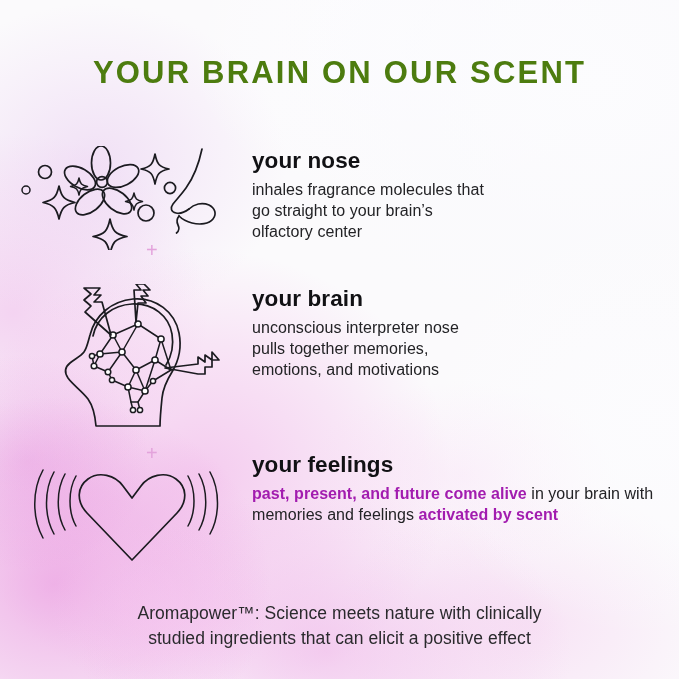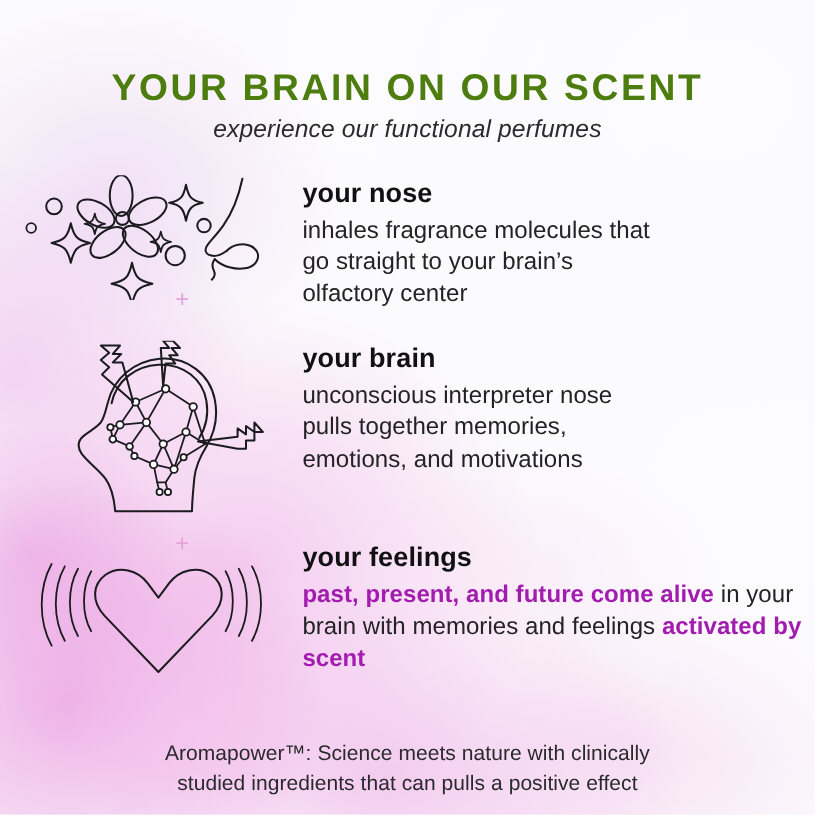--- a/index.html
+++ b/index.html
@@ -65,21 +65,21 @@
   .icon-col{
     width:240px;flex:0 0 240px;
     display:flex;align-items:center;justify-content:center;
   }
   .text-col{flex:1;padding-top:2px;}
   .head{
     font-size:22.5px;font-weight:700;color:#111114;
     letter-spacing:.1px;line-height:1.18;margin-bottom:4px;
   }
   .body{
-    font-size:20px;color:#232326;line-height:1.33;letter-spacing:.05px;
+    font-size:16px;color:#232326;line-height:1.33;letter-spacing:.05px;
   }
   .body b{font-weight:700;color:#a21caf;}
 
   #row-nose{left:12px;top:146px;width:660px;}
   #row-brain{left:12px;top:284px;width:660px;}
   #row-feelings{left:12px;top:446px;width:660px;}
 
   
   .plus{
     position:absolute;
@@ -87,21 +87,21 @@
     font-size:20px;
     font-weight:400;
     line-height:1;
     user-select:none;
   }
   #plus-1{left:146px;top:240px;}
   #plus-2{left:146px;top:443px;}
 
   
   .footer{
-    position:absolute;left:0;right:0;top:615px;
+    position:absolute;left:0;right:0;top:601px;
     text-align:center;
     font-size:17.5px;color:#2a2a2d;line-height:1.45;
     letter-spacing:.05px;
   }
 
   svg{display:block;}
   .stroke{fill:none;stroke:#1b1b20;stroke-width:1.7;stroke-linecap:round;stroke-linejoin:round;}
   .stroke-thin{fill:none;stroke:#1b1b20;stroke-width:1.5;stroke-linecap:round;stroke-linejoin:round;}
 </style>
 </head>
@@ -109,21 +109,20 @@
 
 <div id="canvas">
 
   <div class="bg bg1"></div>
   <div class="bg bg2"></div>
   <div class="bg bg4"></div>
   <div class="bg bg3"></div>
 
   <div class="header">
     <div class="title">YOUR BRAIN ON OUR SCENT</div>
-    <div class="subtitle">experience our functional perfumes</div>
   </div>
 
   <div class="row" id="row-nose">
     <div class="icon-col">
       <svg width="228" height="104" viewBox="0 0 228 104">
 
         <g class="stroke">
           <ellipse cx="83" cy="17" rx="9.5" ry="17" transform="rotate(0 83 17)"></ellipse>
           <ellipse cx="105" cy="30" rx="9.5" ry="17" transform="rotate(63 105 30)"></ellipse>
           <ellipse cx="99" cy="55" rx="9.5" ry="17" transform="rotate(128 99 55)"></ellipse>
@@ -241,16 +240,16 @@
     <div class="text-col" style="padding-top:6px">
       <div class="head">your feelings</div>
       <div class="body">
         <b>past, present, and future come </b><b>alive</b><span> in your brain with memories and feelings </span><b>activated by scent</b>
       </div>
     </div>
   </div>
 
   <div class="footer">
     <div>Aromapower™: Science meets nature with clinically</div>
-    <div>studied ingredients that can pulls a positive effect</div>
+    <div>studied ingredients that can elicit a positive effect</div>
   </div>
 
 </div>
 
 </body></html>

